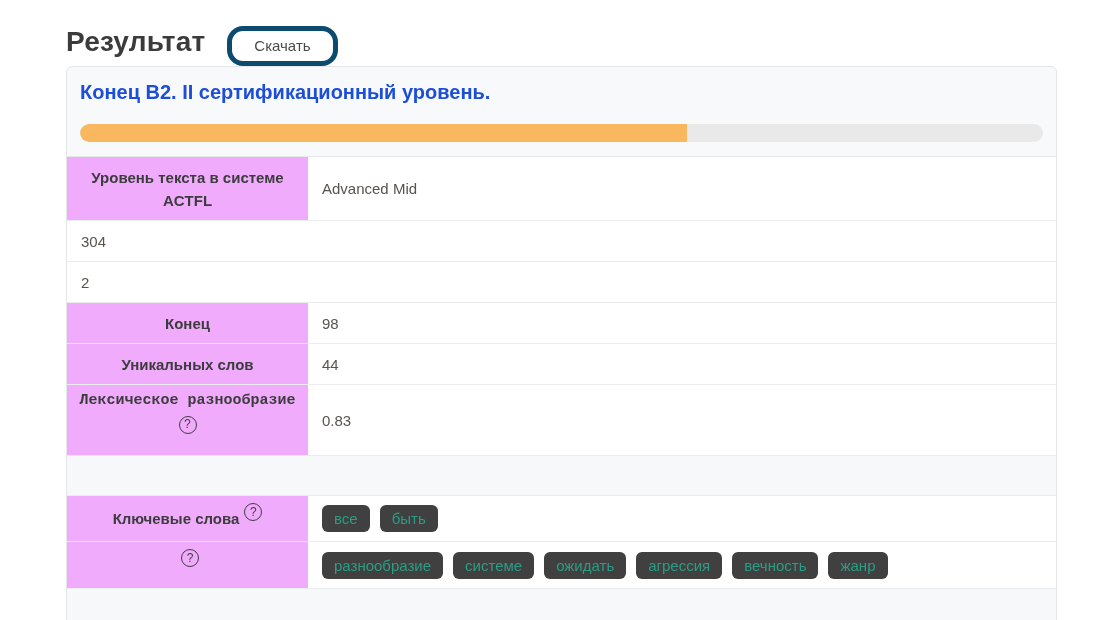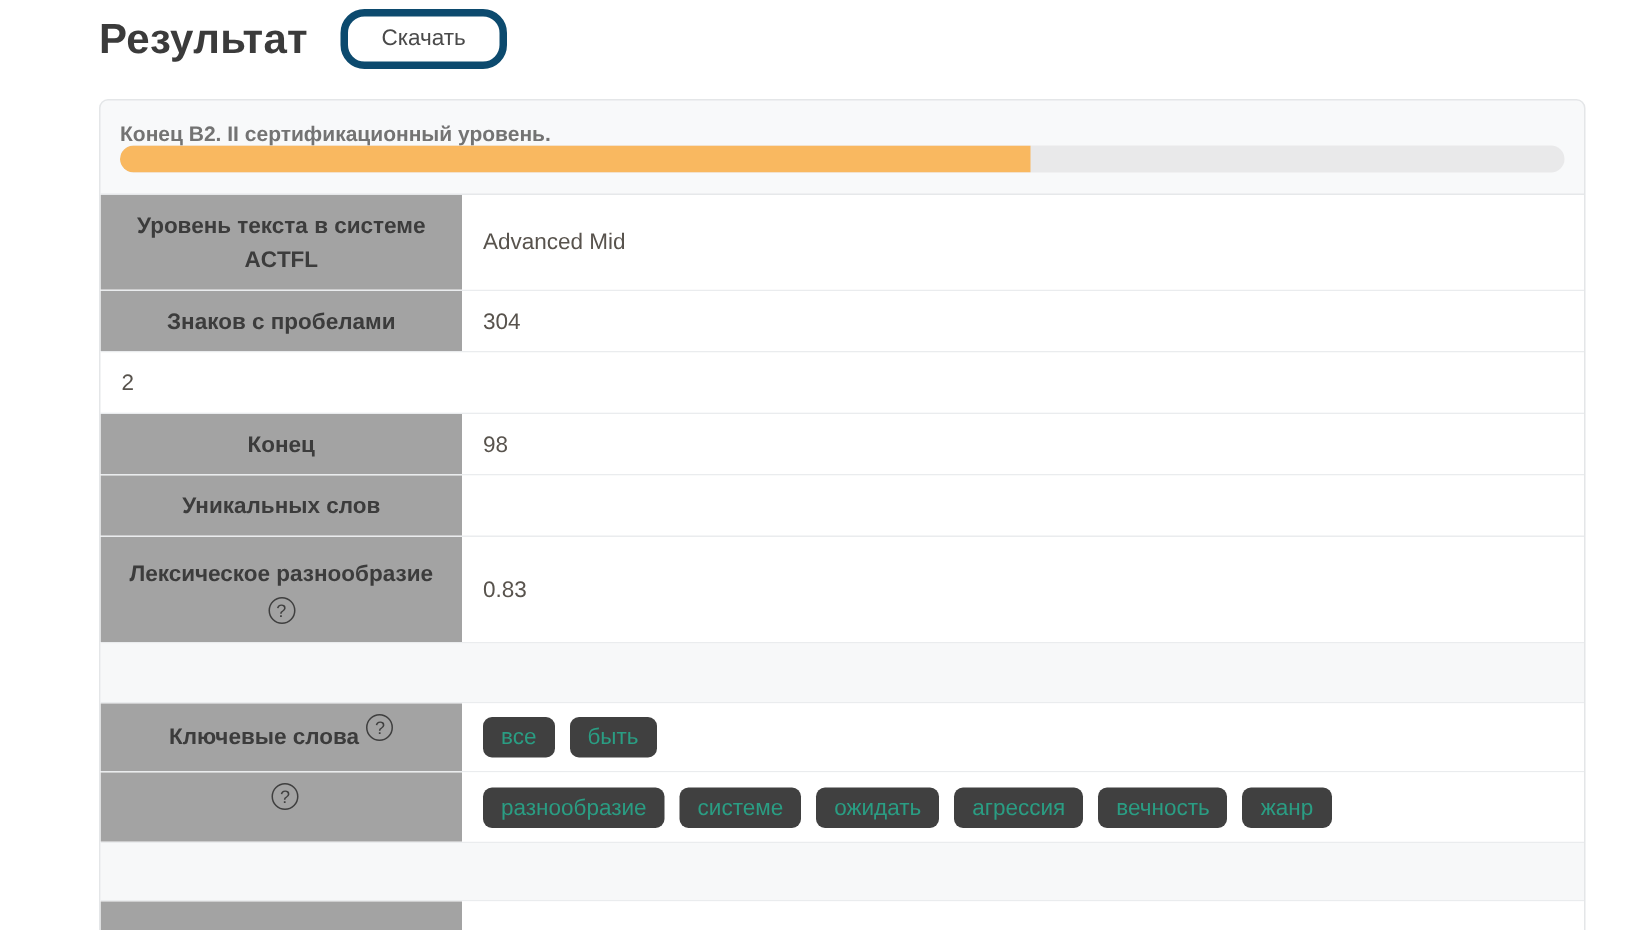--- a/index.html
+++ b/index.html
@@ -2,52 +2,52 @@
 <html lang="ru"><head>
 <meta charset="utf-8">
 <style>
   * { box-sizing: border-box; margin: 0; padding: 0; }
   html, body { width: 1098px; height: 620px; overflow: hidden; background: #ffffff; }
   body { font-family: "Liberation Sans", "DejaVu Sans", sans-serif; color: #3c3c3c; }
 
   .page { position: relative; width: 1098px; height: 620px; }
 
   
-  .header-row { display: flex; align-items: center; padding: 6px 0 0 66px; }
+  .header-row { display: flex; align-items: flex-start; padding: 26px 0 0 66px; }
   .page-title { font-size: 28px; font-weight: 700; color: #3b3b3b; letter-spacing: 0.2px; }
   .download-btn {
     margin-left: 22px; background: #ffffff; border: 5px solid #0c4a6e; border-radius: 16px;
     padding: 6px 22px; font-size: 15px; color: #4a4a4a; cursor: pointer;
     font-family: "Liberation Sans", sans-serif; line-height: 18px;
   }
 
   
   .card {
     position: absolute; left: 66px; top: 66px; width: 991px; height: 600px;
     background: #f8f9fa; border: 1px solid #e4e6e8; border-radius: 6px; overflow: hidden;
   }
   .card-head { padding: 14px 13px 14px 13px; }
-  .level-title { font-size: 14px; font-weight: 700; color: #737373; margin-bottom: 0; }
+  .level-title { font-size: 20px; font-weight: 700; color: #1d4ed8; margin-bottom: 20px; }
   .progress-track {
     width: 100%; height: 18px; background: #e9e9ea; border-radius: 9px; overflow: hidden;
   }
   .progress-fill {
     height: 100%; background: #f9b860; border-radius: 9px 0 0 9px; width: 0%;
   }
 
   
   .table { border-top: 1px solid #e6e8ea; }
   .trow { display: flex; border-bottom: 1px solid #eaecee; background: #ffffff; }
   .tlabel {
-    width: 241px; min-width: 241px; background: #a3a3a3;
+    width: 241px; min-width: 241px; background: #f0abfc;
     display: flex; flex-direction: row; align-items: center; justify-content: center;
     text-align: center; font-weight: 700; font-size: 15px; color: #3c3c3c;
     padding: 4px 10px; line-height: 23px;
   }
-  .tlabel-col { flex-direction: column; justify-content: center; }
+  .tlabel-col { flex-direction: column; justify-content: flex-start; font-family: Liberation Mono, monospace; }
   .tvalue {
     flex: 1; display: flex; align-items: center; padding: 4px 14px;
     font-size: 15px; color: #58534d; background: #ffffff;
   }
   .row-tall   { height: 64px; }
   .row-std    { height: 41px; }
   .row-xtall  { height: 71px; }
   .row-kw1    { height: 46px; }
   .row-kw2    { height: 47px; }
   .row-spacer { height: 40px; background: #f7f8f9; }
@@ -92,35 +92,35 @@
     </div>
 
     <div class="table">
 
       <div class="trow row-tall">
         <div class="tlabel">Уровень текста в системе ACTFL</div>
         <div class="tvalue">Advanced Mid</div>
       </div>
 
       <div class="trow row-std">
-        <div class="tlabel">Знаков с пробелами</div>
         <div class="tvalue">304</div>
       </div>
 
       <div class="trow row-std">
         <div class="tvalue">2</div>
       </div>
 
       <div class="trow row-std">
         <div class="tlabel">Конец</div>
         <div class="tvalue">98</div>
       </div>
 
       <div class="trow row-std">
         <div class="tlabel">Уникальных слов</div>
+        <div class="tvalue">44</div>
       </div>
 
       <div class="trow row-xtall">
         <div class="tlabel tlabel-col">
           <span>Лексическое разнообразие</span>
           <span class="help-icon help-below">?</span>
         </div>
         <div class="tvalue">0.83</div>
       </div>
 

